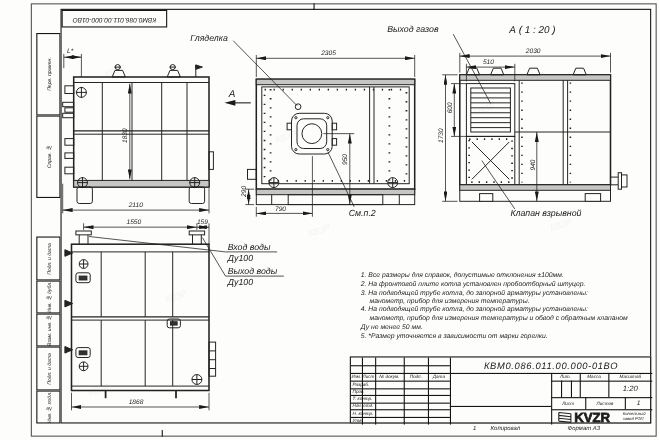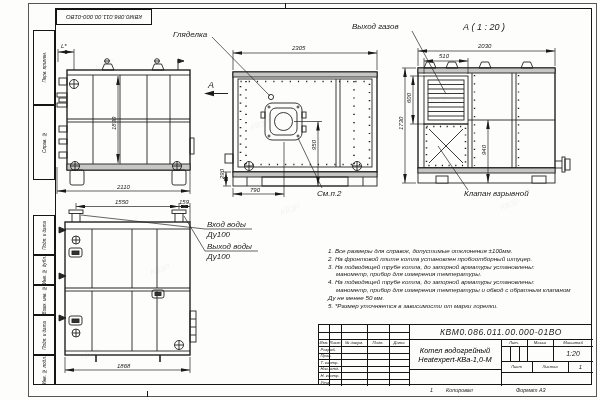--- a/index.html
+++ b/index.html
@@ -418,42 +418,50 @@
     <div class="tbt l" style="left:0;top:34px;width:22px;height:6.5px">Т. контр.</div>
     <div class="tbt l" style="left:0;top:40.5px;width:22px;height:6.5px">Нач. отд.</div>
     <div class="tbt l" style="left:0;top:47px;width:22px;height:7px">Н. контр.</div>
     <div class="tbt l" style="left:0;top:54px;width:22px;height:7px">Утв.</div>
 
     <div class="tl" style="left:90px;top:14px;width:184px;height:1px"></div>
     <div class="tbt desig" style="left:90px;top:0;width:184px;height:14px">КВМ0.086.011.00.000-01ВО</div>
 
     <div class="tl" style="left:182px;top:14px;width:1px;height:47px"></div>
     <div class="tl" style="left:90px;top:44px;width:92px;height:1px"></div>
-    <div class="abs pname" style="left:90px;top:16px;width:92px;height:28px;display:flex;flex-direction:column;align-items:center;justify-content:center">
-      <span>Котел водогрейный</span>
-      <span>Heatexpert-КВа-1,0-М</span>
-    </div>
 
     <div class="tl" style="left:208px;top:14px;width:1px;height:22px"></div>
     <div class="tl" style="left:234px;top:14px;width:1px;height:22px"></div>
     <div class="tl" style="left:182px;top:21px;width:92px;height:1px"></div>
     <div class="tbt" style="left:182px;top:14px;width:26px;height:7px">Лит.</div>
     <div class="tbt" style="left:208px;top:14px;width:26px;height:7px">Масса</div>
     <div class="tbt" style="left:234px;top:14px;width:40px;height:7px">Масштаб</div>
     <div class="tl" style="left:190.5px;top:21px;width:1px;height:15px"></div>
     <div class="tl" style="left:199.5px;top:21px;width:1px;height:15px"></div>
     <div class="tbt scaleval" style="left:234px;top:21px;width:40px;height:15px">1:20</div>
     <div class="tl" style="left:182px;top:36px;width:92px;height:1px"></div>
 
     <div class="tl" style="left:213px;top:36px;width:1px;height:11px"></div>
     <div class="tl" style="left:249px;top:36px;width:1px;height:11px"></div>
     <div class="tbt" style="left:182px;top:36px;width:31px;height:11px">Лист</div>
     <div class="tbt" style="left:213px;top:36px;width:36px;height:11px">Листов</div>
     <div class="tbt sheetnum" style="left:249px;top:36px;width:25px;height:11px">1</div>
     <div class="tl" style="left:182px;top:47px;width:92px;height:1px"></div>
 
+    <div class="abs" style="left:182px;top:47px;width:92px;height:14px;display:flex;align-items:center;justify-content:center;gap:2px">
+      <svg width="13" height="12" viewBox="0 0 13 12">
+        <path d="M1,2 l11,1.2 M1,4.6 l11,1.2 M1,7.2 l11,1.2 M1,9.8 l11,1.2 M1,2 l0,8 M12,3.2 l0,8" stroke="#222" stroke-width="1" fill="none"></path>
+      </svg>
+      <svg width="42" height="13" viewBox="0 0 42 13">
+        <text x="0" y="11" font-family="Liberation Sans, sans-serif" font-size="12" font-weight="bold" fill="none" stroke="#222" stroke-width="0.7">KVZR</text>
+      </svg>
+      <div class="logo-cap">
+        <div>Котельный</div>
+        <div>завод РЭП</div>
+      </div>
+    </div>
   </div>
 
   <div class="foot" style="left:430px;top:387px">1</div>
   <div class="foot" style="left:446px;top:387px">Копировал</div>
   <div class="foot" style="left:516px;top:387px">Формат А3</div>
 
 </div>
 
 </body></html>

